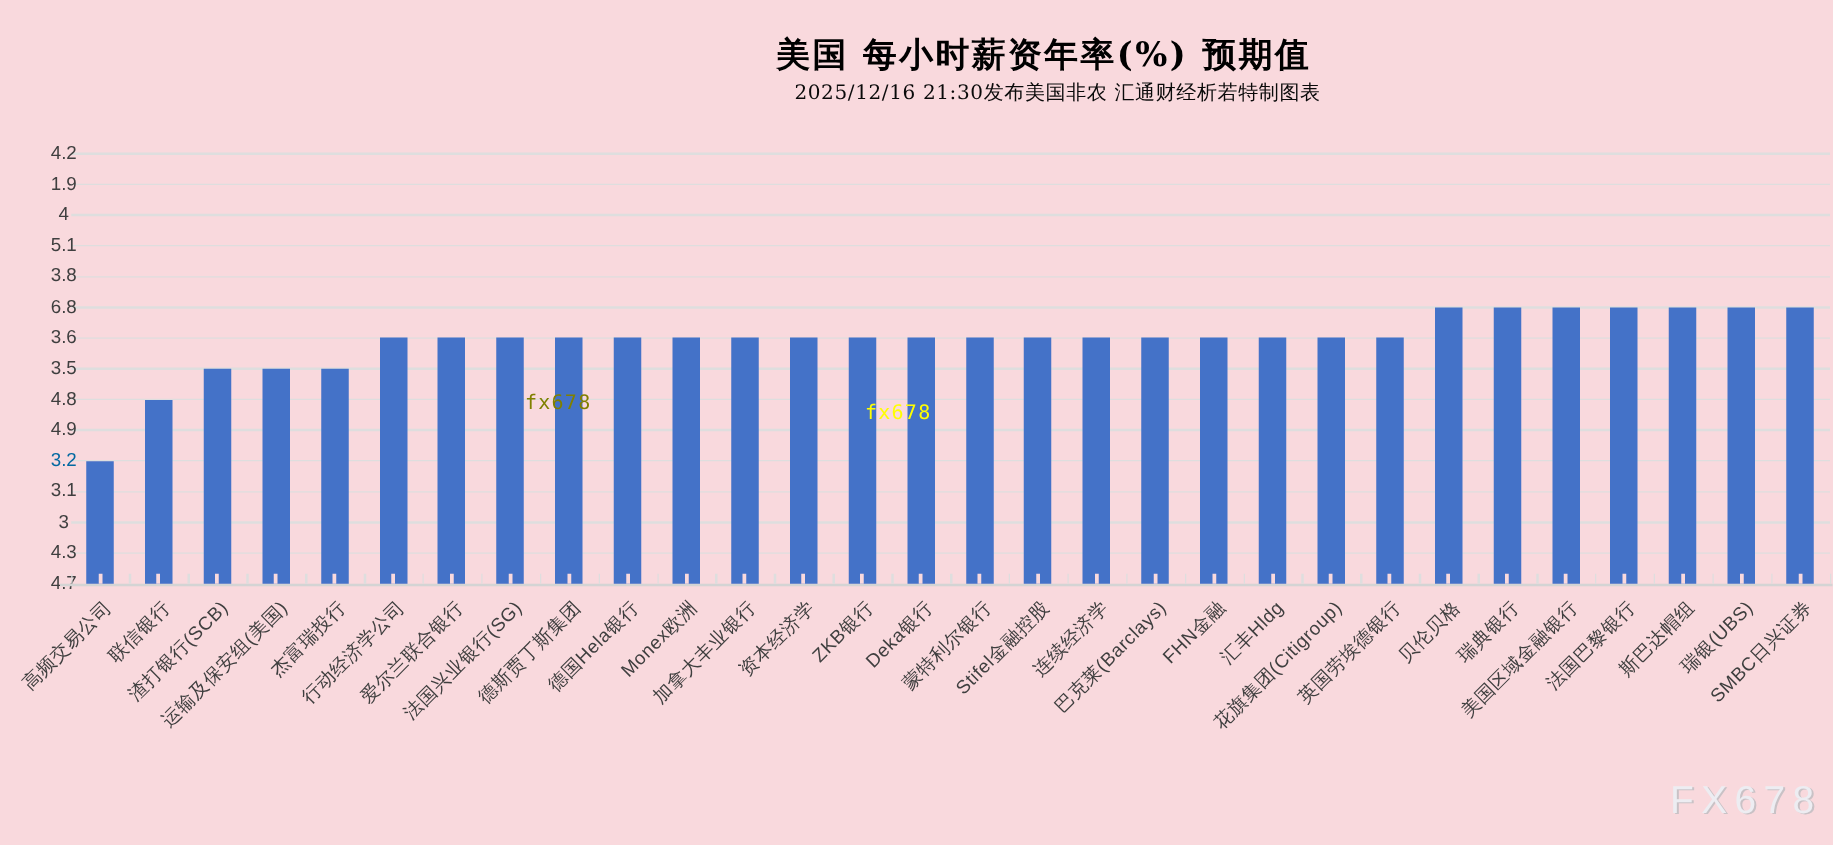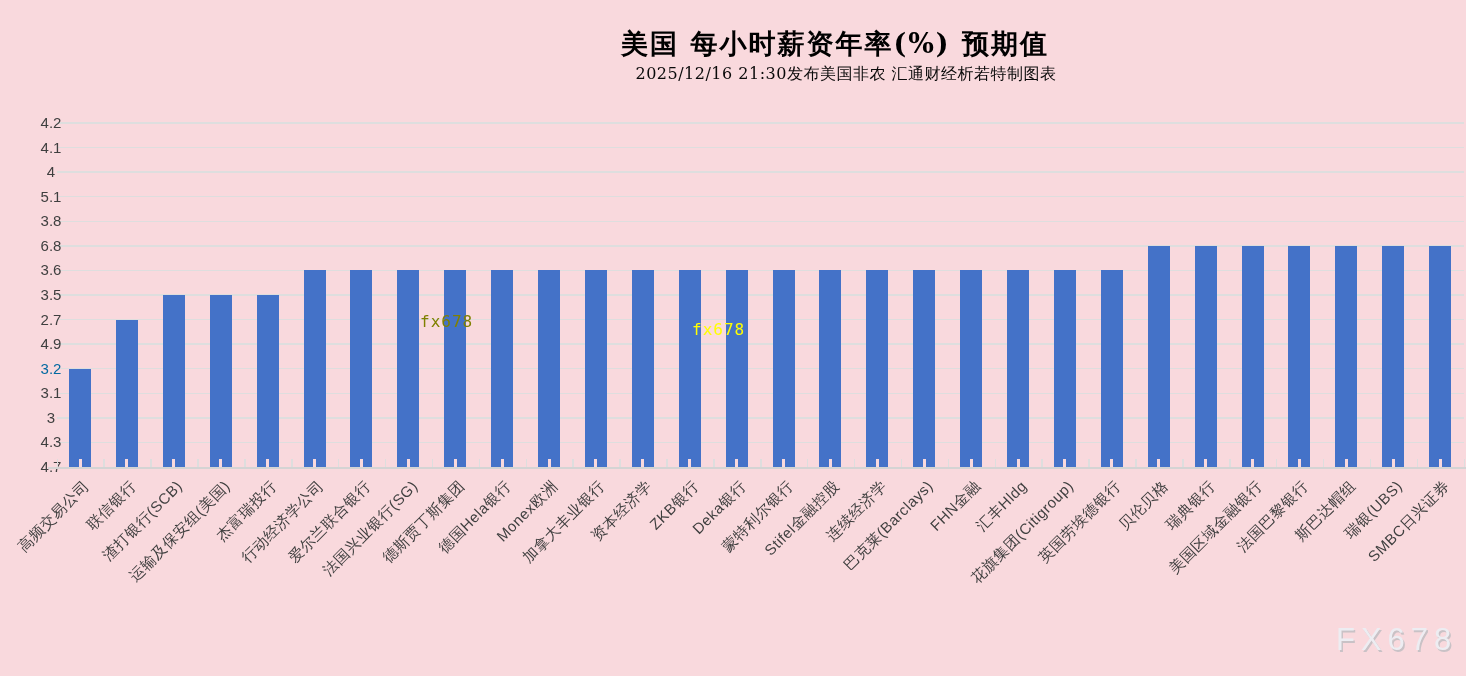--- a/index.html
+++ b/index.html
@@ -55,35 +55,35 @@
       <div class="ytick-label" style="top: 432.429px; color: rgb(63, 63, 63);">4.3</div>
       <div class="gridline" style="left: 57px; width: 1407px; top: 417.108px; background: rgb(222, 222, 222);"></div>
       <div class="ytick-label" style="top: 407.858px; color: rgb(63, 63, 63);">3</div>
       <div class="gridline" style="left: 57px; width: 1407px; top: 392.537px; background: rgb(222, 222, 222);"></div>
       <div class="ytick-label" style="top: 383.287px; color: rgb(63, 63, 63);">3.1</div>
       <div class="gridline" style="left: 57px; width: 1407px; top: 367.966px; background: rgb(222, 222, 222);"></div>
       <div class="ytick-label" style="top: 358.716px; color: #0369a1;">3.2</div>
       <div class="gridline" style="left: 57px; width: 1407px; top: 343.395px; background: rgb(222, 222, 222);"></div>
       <div class="ytick-label" style="top: 334.145px; color: rgb(63, 63, 63);">4.9</div>
       <div class="gridline" style="left: 57px; width: 1407px; top: 318.824px; background: rgb(222, 222, 222);"></div>
-      <div class="ytick-label" style="top: 309.574px; color: rgb(63, 63, 63);">2.7</div>
+      <div class="ytick-label" style="top: 309.574px; color: rgb(63, 63, 63);">4.8</div>
       <div class="gridline" style="left: 57px; width: 1407px; top: 294.253px; background: rgb(222, 222, 222);"></div>
       <div class="ytick-label" style="top: 285.003px; color: rgb(63, 63, 63);">3.5</div>
       <div class="gridline" style="left: 57px; width: 1407px; top: 269.682px; background: rgb(222, 222, 222);"></div>
       <div class="ytick-label" style="top: 260.432px; color: rgb(63, 63, 63);">3.6</div>
       <div class="gridline" style="left: 57px; width: 1407px; top: 245.111px; background: rgb(222, 222, 222);"></div>
       <div class="ytick-label" style="top: 235.861px; color: rgb(63, 63, 63);">6.8</div>
       <div class="gridline" style="left: 57px; width: 1407px; top: 220.54px; background: rgb(222, 222, 222);"></div>
       <div class="ytick-label" style="top: 211.29px; color: rgb(63, 63, 63);">3.8</div>
       <div class="gridline" style="left: 57px; width: 1407px; top: 195.969px; background: rgb(222, 222, 222);"></div>
       <div class="ytick-label" style="top: 186.719px; color: rgb(63, 63, 63);">5.1</div>
       <div class="gridline" style="left: 57px; width: 1407px; top: 171.398px; background: rgb(222, 222, 222);"></div>
       <div class="ytick-label" style="top: 162.148px; color: rgb(63, 63, 63);">4</div>
       <div class="gridline" style="left: 57px; width: 1407px; top: 146.827px; background: rgb(222, 222, 222);"></div>
-      <div class="ytick-label" style="top: 137.577px; color: rgb(63, 63, 63);">4.1</div>
+      <div class="ytick-label" style="top: 137.577px; color: rgb(63, 63, 63);">1.9</div>
       <div class="gridline" style="left: 57px; width: 1407px; top: 122.256px; background: rgb(222, 222, 222);"></div>
       <div class="ytick-label" style="top: 113.006px; color: rgb(63, 63, 63);">4.2</div>
       <div class="axis-line" style="left: 48px; width: 1418px; top: 467px; background: rgb(212, 212, 212);"></div>
       <div class="btick" style="left: 56.55px; top: 459px; background: rgb(222, 222, 222);"></div>
       <div class="btick" style="left: 103.45px; top: 459px; background: rgb(222, 222, 222);"></div>
       <div class="btick" style="left: 150.35px; top: 459px; background: rgb(222, 222, 222);"></div>
       <div class="btick" style="left: 197.25px; top: 459px; background: rgb(222, 222, 222);"></div>
       <div class="btick" style="left: 244.15px; top: 459px; background: rgb(222, 222, 222);"></div>
       <div class="btick" style="left: 291.05px; top: 459px; background: rgb(222, 222, 222);"></div>
       <div class="btick" style="left: 337.95px; top: 459px; background: rgb(222, 222, 222);"></div>

